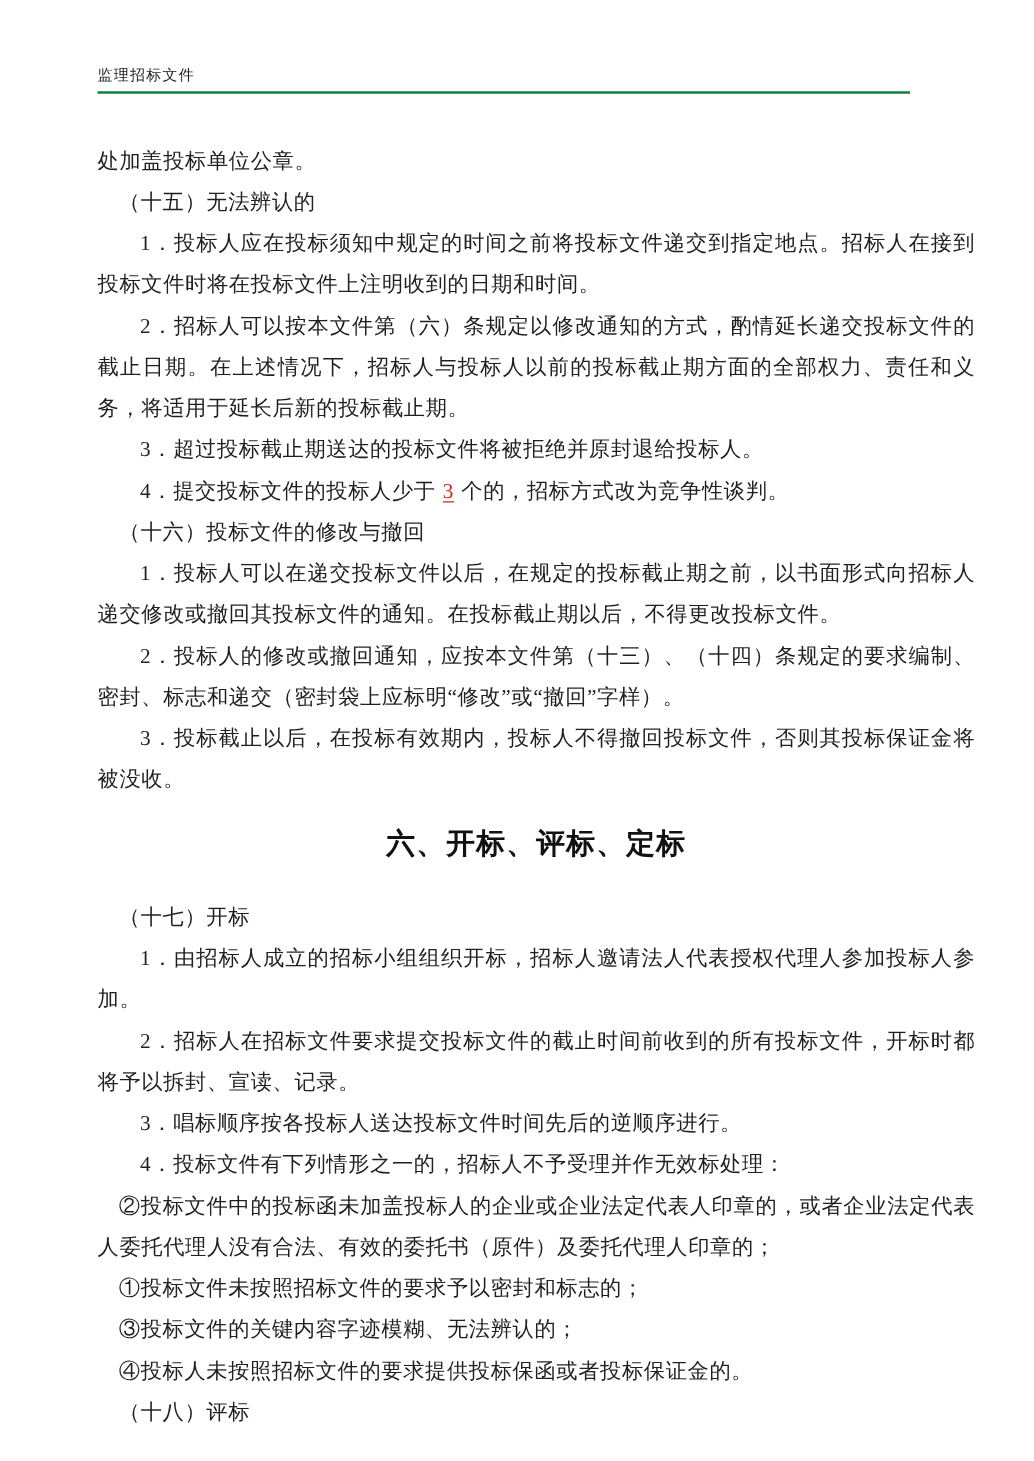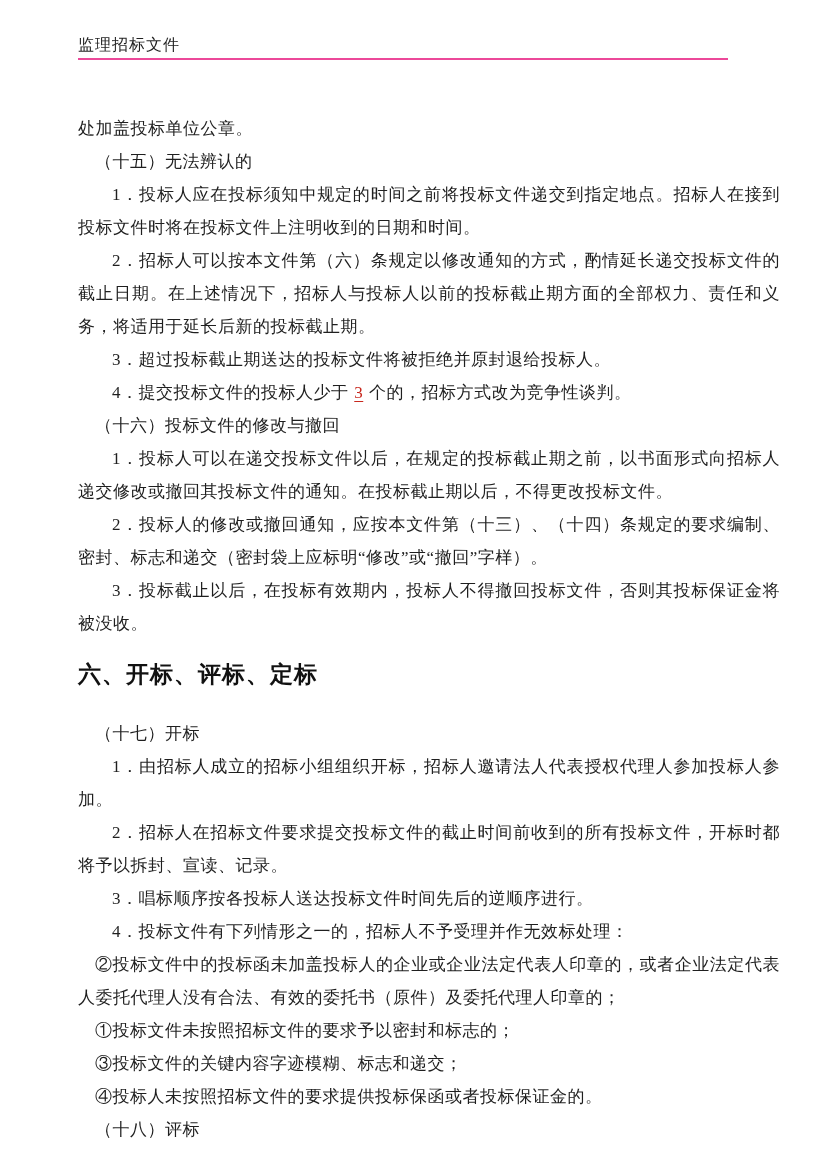--- a/index.html
+++ b/index.html
@@ -8,28 +8,28 @@
     width: 827px;
     height: 1169px;
     margin: 0 auto;
     background: #ffffff;
     color: var(--text-color, #1f1f1f);
     font-family: "Liberation Serif", "DejaVu Serif", serif;
     overflow: hidden;
   }
   .doc-header {
     position: absolute;
-    top: 34px;
+    top: 49px;
     left: 78px;
     width: 650px;
     height: 24px;
-    font-size: 16px;
+    font-size: 12px;
     line-height: 22px;
     letter-spacing: 1px;
-    border-bottom: 2px solid #ec4899;
+    border-bottom: 2px solid #15803d;
   }
   .content {
     position: absolute;
     top: 68px;
     left: 78px;
     width: 702px;
     margin-top: 44px;
   }
   .para {
     margin: 0;
@@ -40,20 +40,21 @@
   }
   .flush { text-indent: 0; }
   .ind1  { text-indent: 1em; }
   .ind2  { text-indent: 2em; }
   .section-heading {
     margin: 12px 0 21px 0;
     font-family: "Liberation Sans", "DejaVu Sans", sans-serif;
     font-size: 23px;
     font-weight: bold;
     line-height: 44px;
+    text-align: center;
     letter-spacing: 1px;
     color: #111111;
   }
   .red-num {
     color: var(--accent-red, #c8281e);
     text-decoration: underline;
     text-underline-offset: 3px;
     padding: 0 1px;
   }
 </style>
@@ -82,18 +83,18 @@
 
     <h1 class="section-heading">六、开标、评标、定标</h1>
 
     <p class="para ind1">（十七）开标</p>
     <p class="para ind2">1．由招标人成立的招标小组组织开标，招标人邀请法人代表授权代理人参加投标人参加。</p>
     <p class="para ind2">2．招标人在招标文件要求提交投标文件的截止时间前收到的所有投标文件，开标时都将予以拆封、宣读、记录。</p>
     <p class="para ind2">3．唱标顺序按各投标人送达投标文件时间先后的逆顺序进行。</p>
     <p class="para ind2">4．投标文件有下列情形之一的，招标人不予受理并作无效标处理：</p>
     <p class="para ind1">②投标文件中的投标函未加盖投标人的企业或企业法定代表人印章的，或者企业法定代表人委托代理人没有合法、有效的委托书（原件）及委托代理人印章的；</p>
     <p class="para ind1">①投标文件未按照招标文件的要求予以密封和标志的；</p>
-    <p class="para ind1">③投标文件的关键内容字迹模糊、标志和递交；</p>
+    <p class="para ind1">③投标文件的关键内容字迹模糊、无法辨认的；</p>
     <p class="para ind1">④投标人未按照招标文件的要求提供投标保函或者投标保证金的。</p>
     <p class="para ind1">（十八）评标</p>
   </div>
 
 </div>
 
 </body></html>

